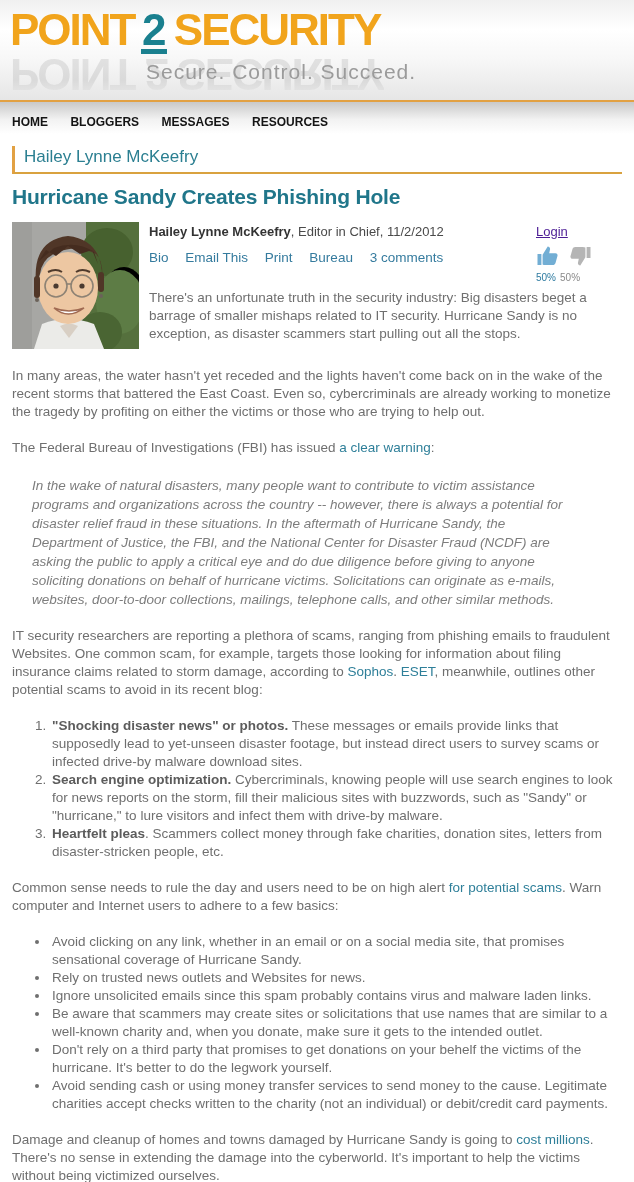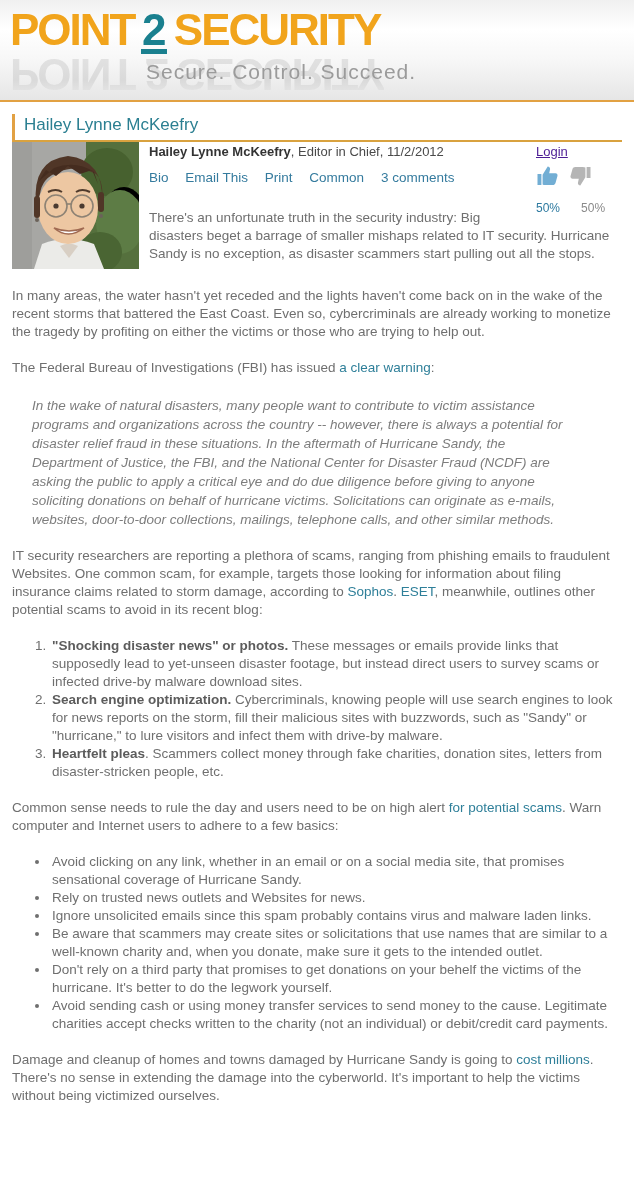--- a/index.html
+++ b/index.html
@@ -27,21 +27,21 @@
 
   
   h1.article-title { margin:11px 12px 13px 12px; font-size:21px; font-weight:700; color:#20768A; letter-spacing:-0.2px; }
 
   .article-head { margin:0 12px; overflow:hidden; }
   .avatar-wrap { float:left; width:127px; height:127px; margin-right:10px; }
   .vote-box { float:right; width:86px; text-align:left; }
   .login-link { font-size:13px; color:#4c1d95; text-decoration:underline; display:inline-block; margin-bottom:4px; }
   .thumbs { display:flex; gap:8px; align-items:flex-start; }
   .thumb-btn { background:none; border:none; padding:0; cursor:pointer; width:24px; height:26px; }
-  .pcts { display:flex; gap:21px; margin-top:12px; font-size:12px; }
+  .pcts { display:flex; gap:4px; margin-top:3px; font-size:10px; }
   .pct-up { color:#2d7aa0; }
   .pct-down { color:#8a8a8a; }
 
   .byline { font-size:13px; color:#4a4a4a; padding-top:2px; }
   .byline strong { color:#333; }
   .action-links { margin-top:11px; font-size:13.5px; }
   .action-links a { color:#357B9E; text-decoration:none; margin-right:13px; }
   .intro-para { margin-top:24px; }
 
   p.body-para, .intro-para { font-size:13.5px; line-height:18px; color:#6f6f6f; }
@@ -65,25 +65,32 @@
     <div class="logo-row">
       <span class="logo-word">POINT</span>
       <span class="logo-num">2</span>
       <span class="logo-word">SECURITY</span>
     </div>
     <div class="logo-reflect">POINT 2 SECURITY</div>
     <div class="tagline">Secure. Control. Succeed.</div>
   </header>
   <div class="header-rule"></div>
 
+  <nav class="nav-strip">
+    <a href="#">HOME</a>
+    <a href="#">BLOGGERS</a>
+    <a href="#">MESSAGES</a>
+    <a href="#">RESOURCES</a>
+  </nav>
 
   <div class="blogger-bar">
     <span>Hailey Lynne McKeefry</span>
   </div>
 
+  <h1 class="article-title">Hurricane Sandy Creates Phishing Hole</h1>
 
   <div class="article-head">
 
     <div class="avatar-wrap">
       <svg width="127" height="127" viewBox="0 0 127 127">
         <rect width="127" height="127" fill="#a7a7a4"></rect>
         <rect x="74" width="53" height="127" fill="#55703d"></rect>
         <ellipse cx="95" cy="30" rx="26" ry="24" fill="#47612f"></ellipse>
         <ellipse cx="112" cy="75" rx="22" ry="30" fill="#61814а"></ellipse>
         <ellipse cx="108" cy="80" rx="24" ry="32" fill="#5d7c45"></ellipse>
@@ -130,21 +137,21 @@
     </div>
 
     <div class="byline">
       <strong>Hailey Lynne McKeefry</strong><span>, Editor in Chief, 11/2/2012</span>
     </div>
 
     <div class="action-links">
       <a href="#">Bio</a>
       <a href="#">Email This</a>
       <a href="#">Print</a>
-      <a href="#">Common</a>
+      <a href="#">Bureau</a>
       <a href="#">3 comments</a>
     </div>
 
     <p class="intro-para">There's an unfortunate truth in the security industry: Big disasters beget a barrage of smaller mishaps related to IT security. Hurricane Sandy is no exception, as disaster scammers start pulling out all the stops.</p>
   </div>
 
   <p class="body-para">In many areas, the water hasn't yet receded and the lights haven't come back on in the wake of the recent storms that battered the East Coast. Even so, cybercriminals are already working to monetize the tragedy by profiting on either the victims or those who are trying to help out.</p>
 
   <p class="body-para"><span>The Federal Bureau of Investigations (FBI) has issued </span><a href="#" class="ilink">a clear warning</a><span>:</span></p>
 

